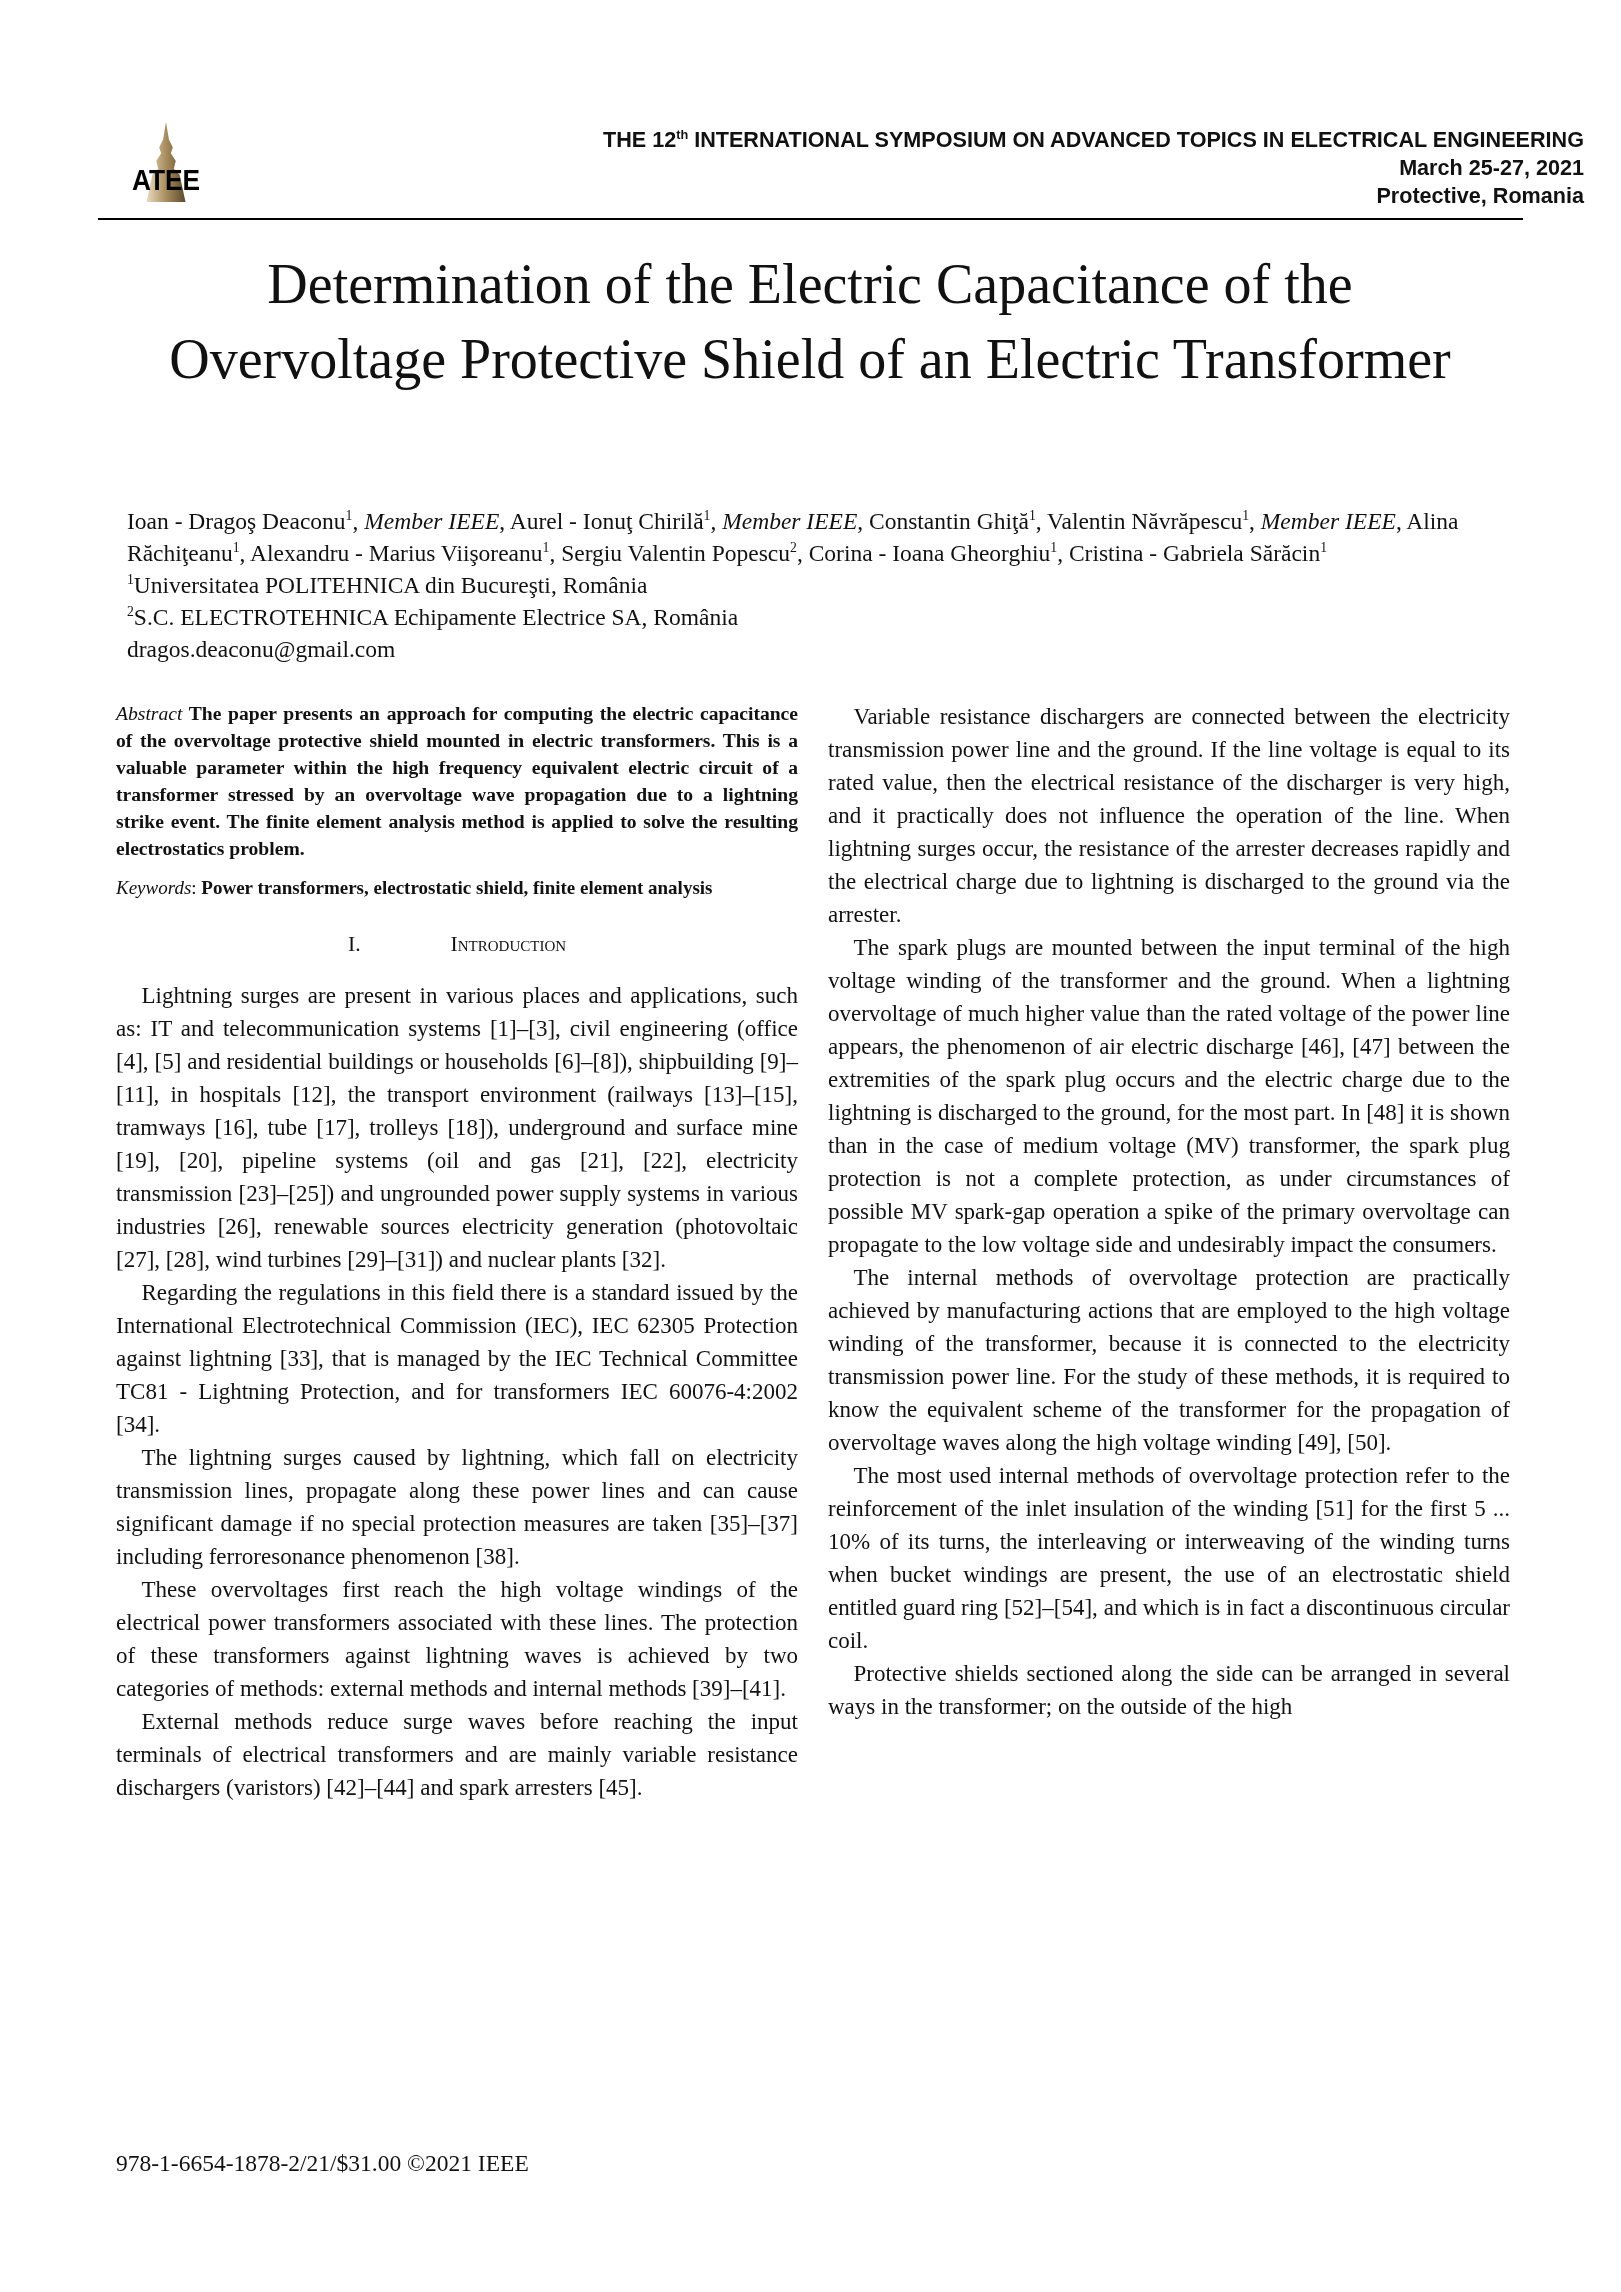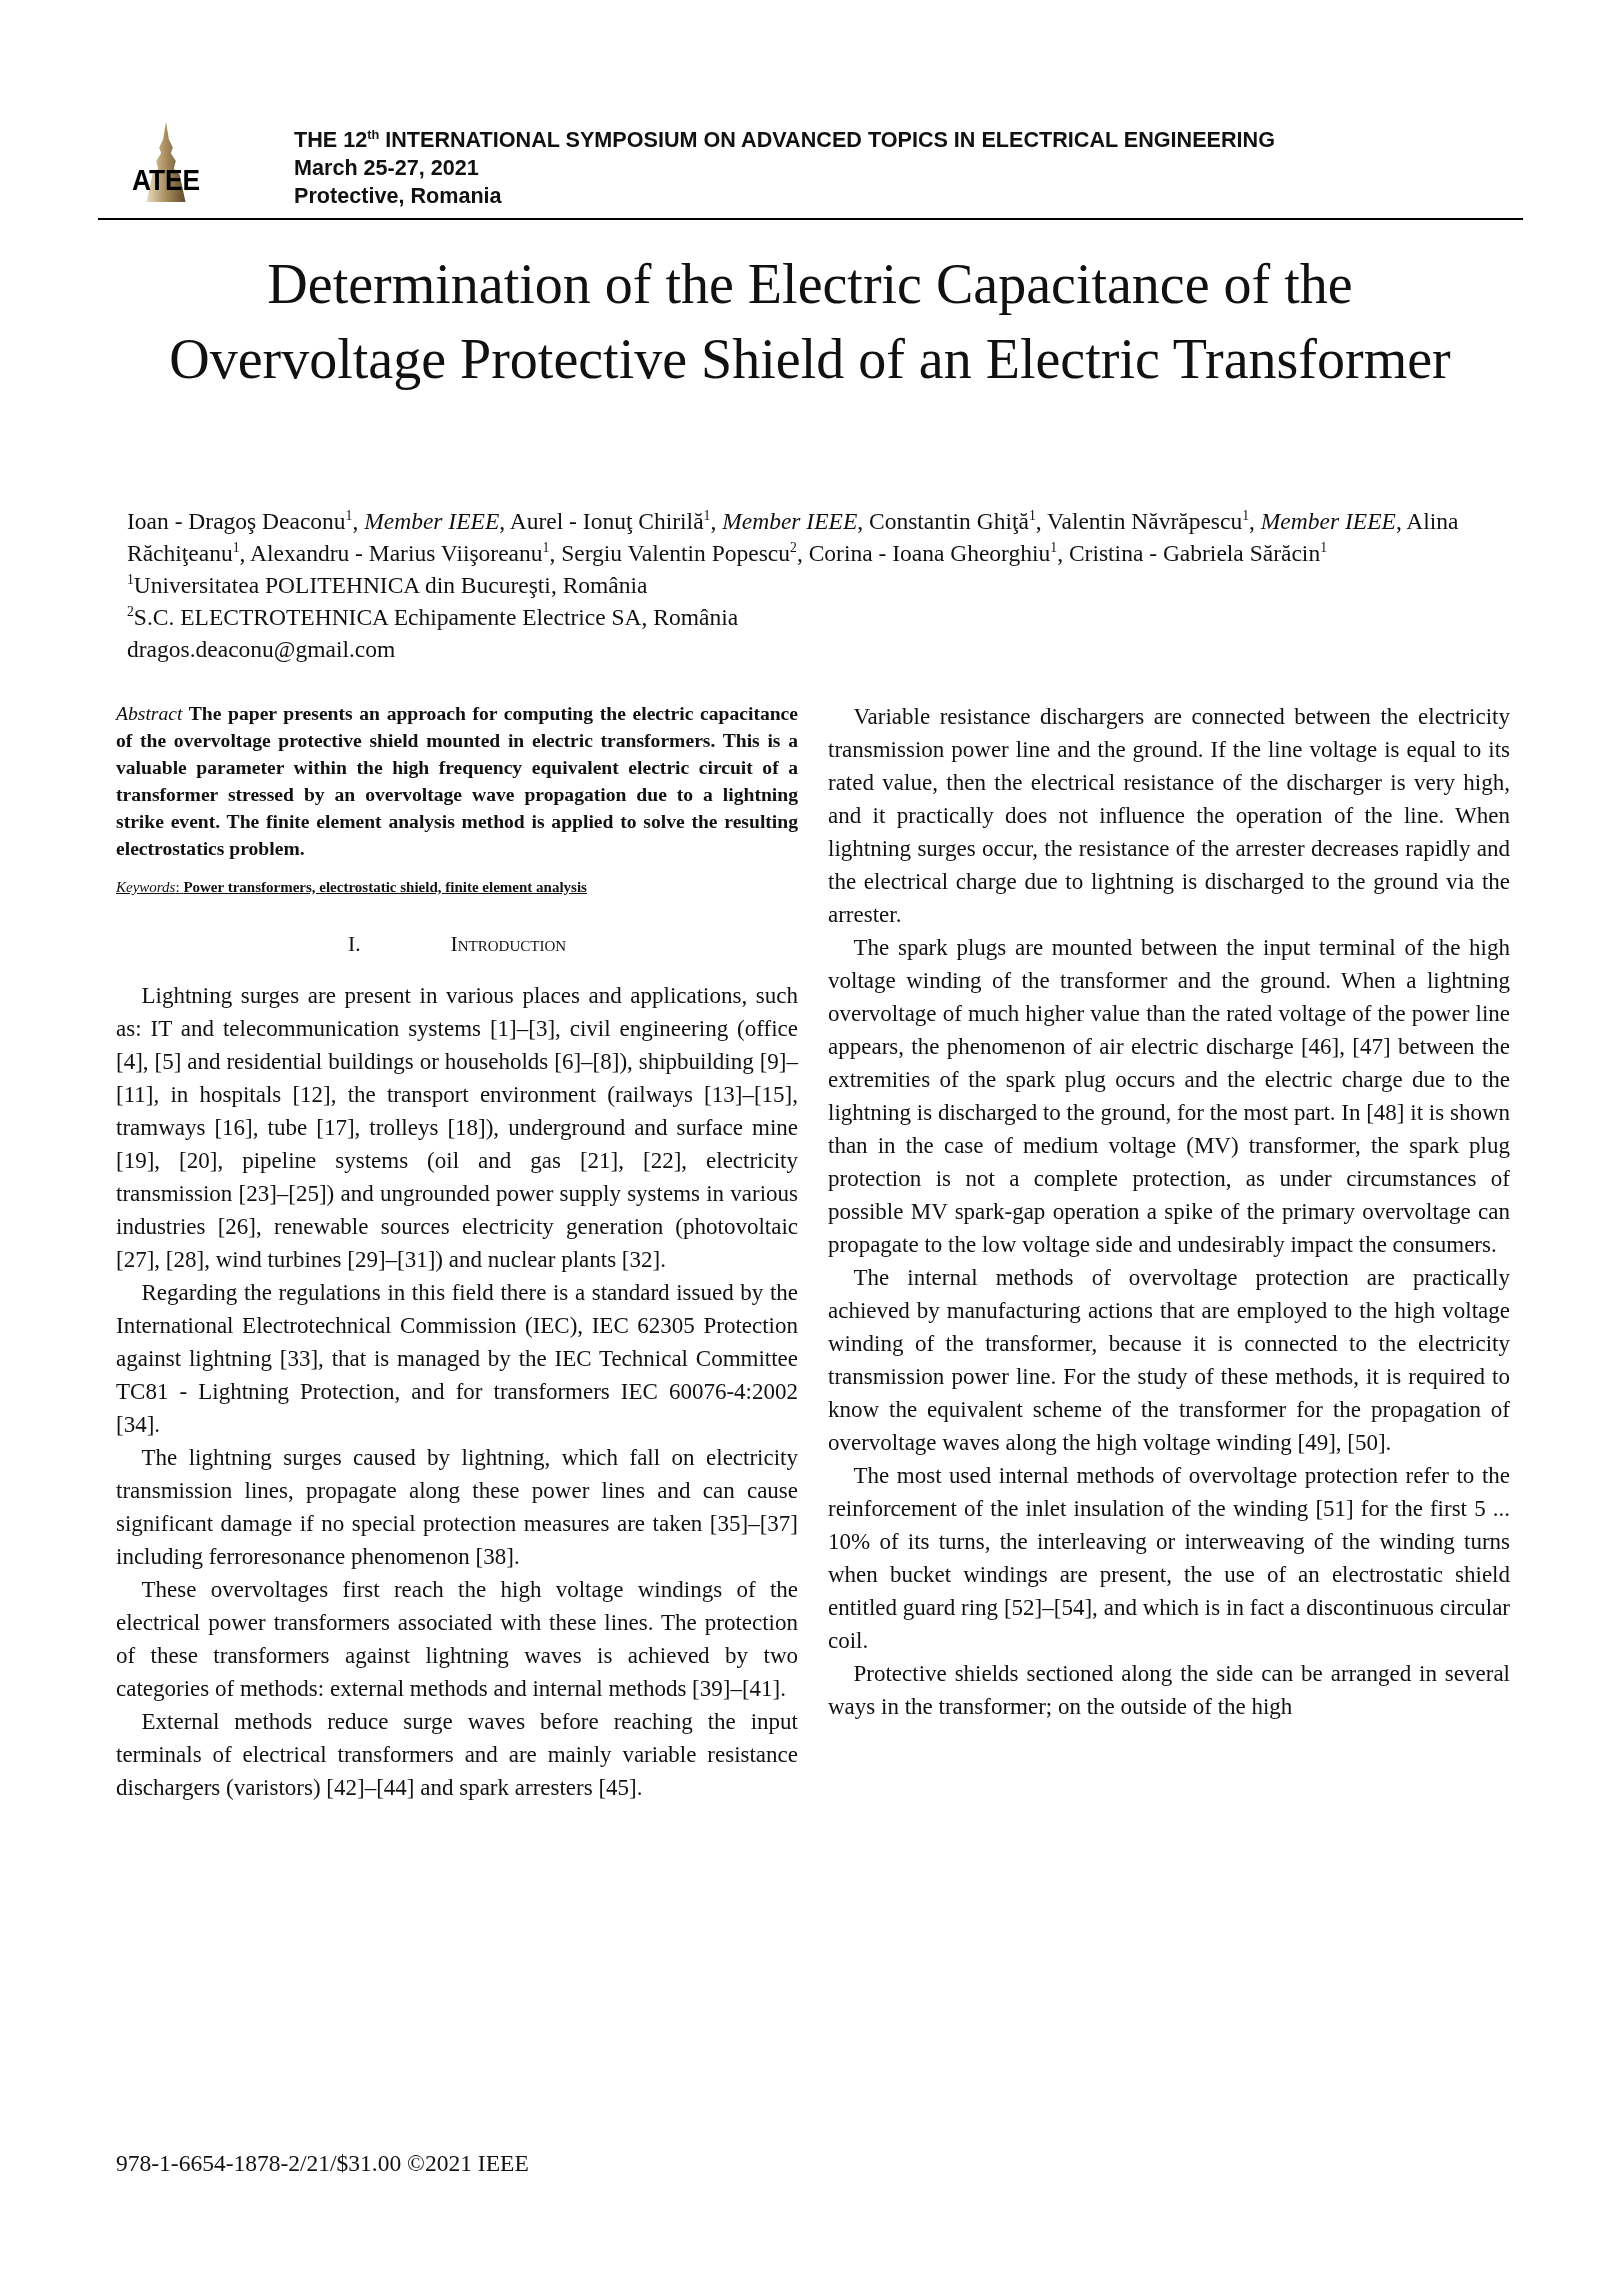--- a/index.html
+++ b/index.html
@@ -3,37 +3,37 @@
 <meta charset="utf-8">
 <style>
   html, body { margin: 0; padding: 0; background: #ffffff; }
   body { width: 1621px; height: 2293px; position: relative; overflow: hidden; color: #111; }
   .serif { font-family: "Liberation Serif", "DejaVu Serif", serif; }
   .sans { font-family: "Liberation Sans", "DejaVu Sans", sans-serif; }
 
   .header { position: absolute; left: 98px; top: 118px; width: 1425px; height: 98px; }
   .logo { position: absolute; left: 29px; top: 0px; width: 78px; height: 88px; }
   .logo svg { width: 78px; height: 88px; }
-  .conf { position: absolute; left: 196px; top: 7.8px; width: 1274px; text-align: left; font-weight: bold; font-size: 21.6px; line-height: 28px; color: #111; }
+  .conf { position: absolute; left: 212px; top: 7.8px; width: 1274px; text-align: right; font-weight: bold; font-size: 21.6px; line-height: 28px; color: #111; }
   .conf sup { font-size: 12.7px; vertical-align: super; line-height: 0; }
   .rule { position: absolute; left: 98px; top: 218px; width: 1425px; height: 0; border-top: 2px solid #000; }
 
   .title { position: absolute; left: 127px; top: 247px; width: 1366px; text-align: center; font-size: 56px; line-height: 75px; color: #111; }
 
   .authors { position: absolute; left: 127px; top: 505px; width: 1366px; text-align: left; font-size: 23.5px; line-height: 32px; }
   .authors sup { font-size: 13.7px; vertical-align: super; line-height: 0; }
   .authors i { font-style: italic; }
 
   .col { position: absolute; top: 700px; width: 682px; font-size: 23px; line-height: 33px; text-align: justify; }
   .col-left { left: 116px; }
   .col-right { left: 828px; }
   .col p { margin: 0; text-indent: 25.5px; }
   .abstract { font-weight: bold; font-size: 19.6px; line-height: 27px; text-indent: 0 !important; }
   .abstract i, .keywords i { font-weight: normal; font-style: italic; }
-  .keywords { font-weight: bold; font-size: 15px; line-height: 27px; text-indent: 0 !important; margin-top: 11.8px !important; text-decoration: underline; }
+  .keywords { font-weight: bold; font-size: 19px; line-height: 27px; text-indent: 0 !important; margin-top: 11.8px !important; }
   .section-head { text-align: center; font-size: 21.6px; margin: 27.4px 0 17.6px 0 !important; text-indent: 0 !important; }
   .section-head .num { margin-right: 90px; }
   .section-head .sc { font-variant: small-caps; }
 
   .footer-id { position: absolute; left: 116px; top: 2150px; font-size: 23.5px; }
 </style>
 </head>
 <body>
 
 <div class="header">

